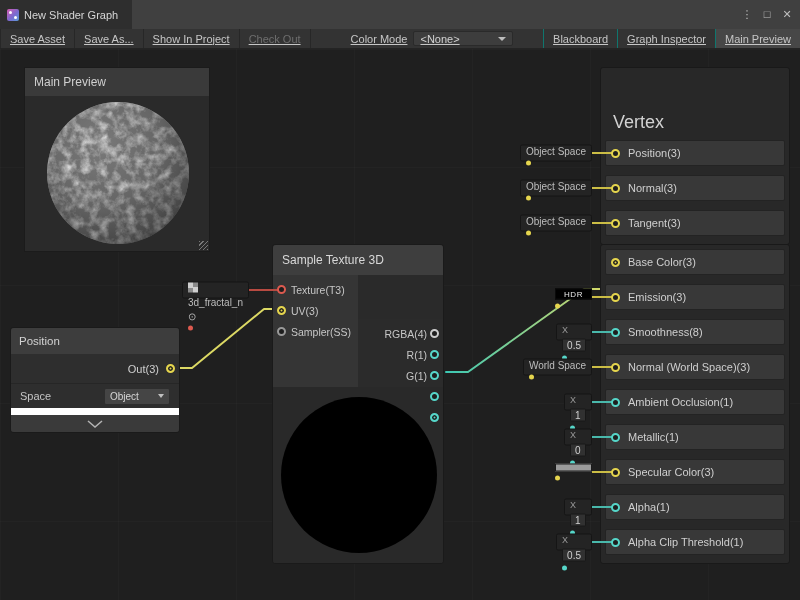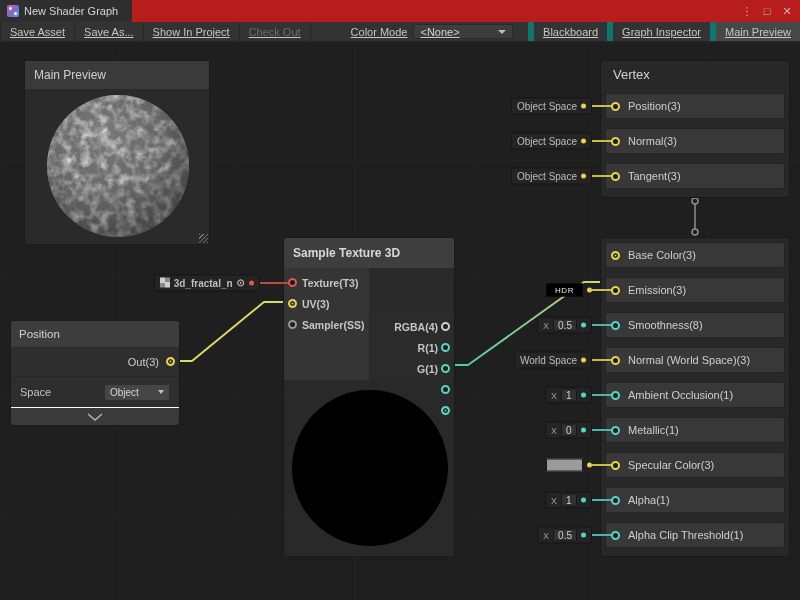--- a/index.html
+++ b/index.html
@@ -2,21 +2,21 @@
 <html><head>
 <meta charset="utf-8">
 <style>
   * { box-sizing: border-box; margin: 0; padding: 0; }
   html,body { width:800px; height:600px; overflow:hidden; background:#1f1f1f;
     font-family:"Liberation Sans", sans-serif; -webkit-font-smoothing:antialiased; }
 
   .window { position:relative; width:800px; height:600px; background:#1f1f1f; }
 
   
-  .titlebar { position:relative; height:22px; background:#b91c1c; display:flex; align-items:stretch; }
+  .titlebar { position:relative; height:29px; background:#404040; display:flex; align-items:stretch; }
   .tab { display:flex; align-items:center; gap:5px; padding:0 14px 0 7px; background:#2e2e2e; max-width:170px; }
   .tab-icon { width:12px; height:12px; border-radius:2px;
     background:linear-gradient(135deg,#d75ab0 0%,#7a6ad0 55%,#5a9dd7 100%); position:relative; flex:0 0 auto; }
   .tab-icon:before { content:""; position:absolute; left:2px; top:2px; width:3px; height:3px; border-radius:50%; background:#fff; }
   .tab-icon:after  { content:""; position:absolute; right:2px; bottom:2px; width:3px; height:3px; border-radius:50%; background:#fff; }
   .tab-title { font-size:11px; color:#d6d6d6; white-space:nowrap; }
   .win-controls { margin-left:auto; display:flex; align-items:center; gap:2px; padding-right:4px; }
   .win-btn { width:18px; height:18px; display:flex; align-items:center; justify-content:center;
     color:#bdbdbd; font-size:11px; line-height:1; }
 
@@ -25,21 +25,21 @@
     display:flex; align-items:stretch; font-size:11px; color:#c6c6c6;text-decoration:underline; }
   .tb-btn { display:flex; align-items:center; padding:0 9px; border-right:1px solid #272727; white-space:nowrap; }
   .tb-btn.first { border-left:1px solid #272727; }
   .tb-btn.disabled { color:#6e6e6e; }
   .tb-label { display:flex; align-items:center; padding:0 6px; margin-left:34px; }
   .tb-dropdown { display:flex; align-items:center; width:100px; margin:2px 0; padding:0 6px;
     background:#3d3d3d; border:1px solid #2a2a2a; border-radius:2px; color:#d2d2d2; }
   .tb-dropdown .arr { margin-left:auto; width:0; height:0;
     border-left:4px solid transparent; border-right:4px solid transparent; border-top:4.5px solid #bdbdbd; }
   .tb-right { margin-left:auto; display:flex; align-items:stretch; }
-  .tb-right .tb-btn { border-right:none; border-left:6px solid #0f766e; }
+  .tb-right .tb-btn { border-right:none; border-left:1px solid #0f766e; }
   .tb-right .tb-btn.active { background:#474747; }
 
   
   .canvas { position:relative; width:800px; height:558px; background:#1f1f1f;
     background-image:
       linear-gradient(rgba(255,255,255,0.018) 1px, transparent 1px),
       linear-gradient(90deg, rgba(255,255,255,0.018) 1px, transparent 1px);
     background-size:118px 118px; overflow:hidden; }
   .edges { position:absolute; left:0; top:0; width:800px; height:558px; z-index:1; pointer-events:none; }
   .edges path, .edges line, .edges circle { pointer-events:stroke; }
@@ -57,50 +57,50 @@
   
   .node-titlebar { height:30px; line-height:30px; background:#3e3e3e; padding:0 9px;
     font-size:12px; color:#d8d8d8; border-radius:3px 3px 0 0; }
   .port { position:absolute; width:9px; height:9px; border-radius:50%;
     border:2px solid var(--pc,#888); background:#1e1e1e; top:50%; margin-top:-4.5px; z-index:3; }
   .port.filled { background:var(--pc); box-shadow:inset 0 0 0 1.5px #1e1e1e; }
   .pc-v3 { --pc:#e5d54e; } .pc-v1 { --pc:#56d6c9; } .pc-v4 { --pc:#cccccc; }
   .pc-tex { --pc:#dd5a4f; } .pc-ss { --pc:#999999; }
 
   .chip { position:absolute; top:50%; transform:translateY(-50%); height:17px;
-    display:flex; align-items:center; gap:4px; background:#242424; border:1px solid #151515;
-    border-radius:2px; padding:0 5px; font-size:10px; color:#bdbdbd; white-space:nowrap; z-index:2; }
+    display:flex; align-items:flex-start; gap:4px; background:#242424; border:1px solid #151515;
+    border-radius:2px; padding:0 5px; font-size:10px; color:#bdbdbd; white-space:nowrap; z-index:2;flex-direction:column; }
   .chip .dot { width:5px; height:5px; border-radius:50%; flex:0 0 auto; }
   .dot-v3 { background:#e5d54e; } .dot-v1 { background:#56d6c9; } .dot-tex { background:#dd5a4f; }
   .chip.bare { background:transparent; border:none; padding:0; }
   .hdr-box { width:37px; height:13px; background:#000; color:#e8e8e8; font-size:8px; letter-spacing:0.5px;
     display:flex; align-items:center; justify-content:center; border:1px solid #0a0a0a; }
   .swatch { width:37px; height:13px; background:#9b9b9b; border:1px solid #1a1a1a; }
   .vx { color:#9a9a9a; font-size:9px; }
   .vval { background:#313131; border:1px solid #181818; border-radius:1px; height:13px;
     line-height:12px; padding:0 4px; color:#d0d0d0; min-width:16px; text-align:left; }
   .chip-link { position:absolute; right:calc(100% - 8px); width:22px; height:2px;
     top:50%; margin-top:-1px; z-index:1; }
   .lk-v3 { background:#cbbd45; } .lk-v1 { background:#49b8ab; } .lk-tex { background:#b84a41; }
 
   
   .ctx-node { position:absolute; width:190px; background:#282828; border:1px solid #191919;
     border-radius:3px; padding:0 4px 8px; z-index:2; }
-  .ctx-title { height:28px; line-height:28px; padding:0 8px; font-size:13px; color:#d2d2d2; }
+  .ctx-title { height:28px; line-height:28px; padding:0 8px; font-size:18px; color:#d2d2d2;margin-top:40px; }
   .ctx-rows { display:flex; flex-direction:column; gap:9px; padding-top:4px; }
   .ctx-row { position:relative; height:26px; background:#383838; border:1px solid #232323;
     border-radius:2px; display:flex; align-items:center; }
   .ctx-row .port { left:5px; }
   .ctx-row .rlabel { margin-left:22px; font-size:11px; color:#cfcfcf; }
   .vertex-node { left:600px; top:18px; }
   .fragment-node { left:600px; top:195px; }
 
   
-  .sample-node { position:absolute; left:283px; top:195px; width:172px; background:#2a2a2a;
-    border:1px solid #1a1a1a; border-radius:3px; z-index:2;font-weight:bold; }
+  .sample-node { position:absolute; left:272px; top:195px; width:172px; background:#2a2a2a;
+    border:1px solid #1a1a1a; border-radius:3px; z-index:2; }
   .sample-body { display:flex; height:112px; }
   .col-in { flex:1; background:#353535; padding-top:4px; }
   .col-out { flex:1; background:#2b2b2b; padding-top:4px;margin-top:44px; }
   .io-row { position:relative; height:21px; display:flex; align-items:center; }
   .col-in .io-row .rlabel { margin-left:18px; font-size:10.5px; color:#c6c6c6; }
   .col-in .port { left:4px; }
   .col-out .io-row { justify-content:flex-end; }
   .col-out .io-row .rlabel { margin-right:16px; font-size:10.5px; color:#c6c6c6; }
   .col-out .port { right:4px; }
   .sample-preview { position:relative; height:176px; background:#292929; border-radius:0 0 3px 3px; }
@@ -115,21 +115,21 @@
   
   .position-node { position:absolute; left:10px; top:278px; width:170px; background:#2e2e2e;
     border:1px solid #1a1a1a; border-radius:3px; z-index:2; }
   .pn-title { height:26px; line-height:26px; background:#3d3d3d; padding:0 8px;
     font-size:11.5px; color:#d2d2d2; border-radius:3px 3px 0 0; }
   .pn-out { position:relative; height:30px; display:flex; align-items:center;
     justify-content:flex-end; border-bottom:1px solid #262626; }
   .pn-out .rlabel { margin-right:20px; font-size:11px; color:#cfcfcf; }
   .pn-out .port { right:4px; }
   .pn-space { height:31px; display:flex; align-items:center; padding:0 9px;
-    border-bottom:1px solid #ffffff; }
+    border-bottom:7px solid #ffffff; }
   .pn-space .rlabel { font-size:11px; color:#c4c4c4; }
   .dropdown { margin-left:auto; width:66px; height:17px; background:#454545;
     border:1px solid #2e2e2e; border-radius:2px; display:flex; align-items:center;
     padding:0 5px; font-size:10px; color:#d6d6d6; }
   .dropdown .arr { margin-left:auto; width:0; height:0;
     border-left:3.5px solid transparent; border-right:3.5px solid transparent; border-top:4px solid #c0c0c0; }
   .pn-collapse { height:17px; background:#3a3a3a; display:flex; align-items:center;
     justify-content:center; border-radius:0 0 3px 3px; }
 </style>
 </head>

